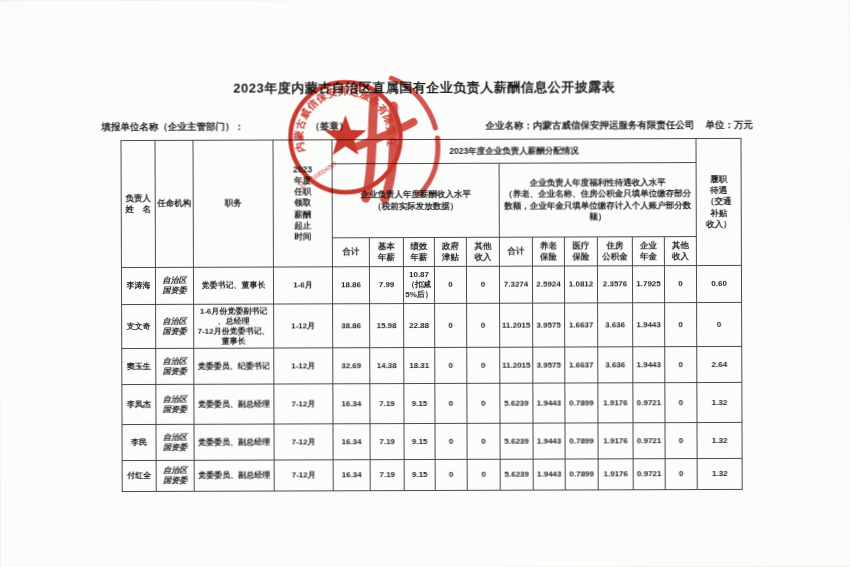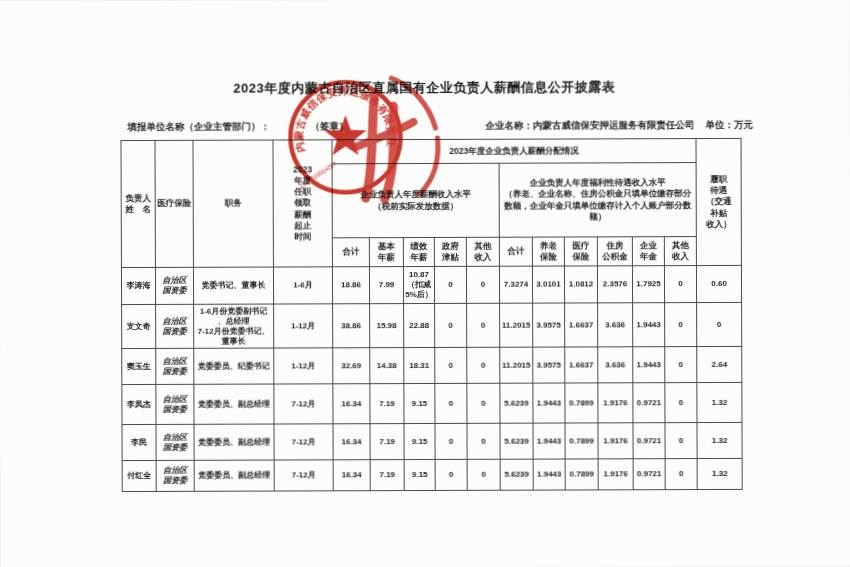--- a/index.html
+++ b/index.html
@@ -6,21 +6,21 @@
   .sheet{
     position:relative;width:850px;height:567px;background:#fcfcfa;
     font-family:"Liberation Sans","DejaVu Sans",sans-serif;color:#262626;
     overflow:hidden;transform:rotate(-0.2deg);filter:blur(0.2px);
   }
   .title{
     position:absolute;top:79px;left:0;width:850px;text-align:center;
     font-size:13px;font-weight:700;letter-spacing:0.5px;color:#1c1c1c;
   }
   .info-label{position:absolute;top:120px;font-size:9.5px;font-weight:700;color:#222;white-space:nowrap;}
-  .info-report{left:128px;}
+  .info-report{left:102px;}
   .info-seal{left:311px;}
   .info-company{left:486px;}
   .info-unit{left:676px;margin-left:30px;}
   table.form{
     position:absolute;left:121px;top:139px;width:620px;
     border-collapse:collapse;table-layout:fixed;
   }
   .form th,.form td{
     border:1px solid #4a4a4a;padding:0 1px;text-align:center;vertical-align:middle;
     white-space:pre-line;overflow:hidden;
@@ -68,21 +68,21 @@
         <col style="width:33px">
       <col style="width:35px">
         <col style="width:32px">
         <col style="width:32px">
         <col style="width:45px">
     </colgroup>
     <tbody>
         <tr style="height:24px">
       <th rowspan="3" class="h-name">负责人
 姓　名</th>
-      <th rowspan="3">医疗保险</th>
+      <th rowspan="3">任命机构</th>
       <th rowspan="3">职务</th>
       <th rowspan="3" class="h-term">2023
 年度
 任职
 领取
 薪酬
 起止
 时间</th>
       <th colspan="11" class="h-dist">2023年度企业负责人薪酬分配情况</th>
       <th rowspan="3" class="h-allow">履职
@@ -126,21 +126,21 @@
       <td class="c-duty">党委书记、董事长</td>
       <td class="c-term">1-6月</td>
       <td>18.86</td>
       <td>7.99</td>
       <td>10.87
 （扣减
 5%后）</td>
       <td>0</td>
       <td>0</td>
       <td>7.3274</td>
-      <td>3.0101</td>
+      <td>2.5924</td>
       <td>1.0812</td>
       <td>2.3576</td>
       <td>1.7925</td>
       <td>0</td>
       <td>0.60</td>
     </tr>
     <tr style="height:44px">
       <td class="c-name">支文奇</td>
       <td class="c-org">自治区
 国资委</td>

